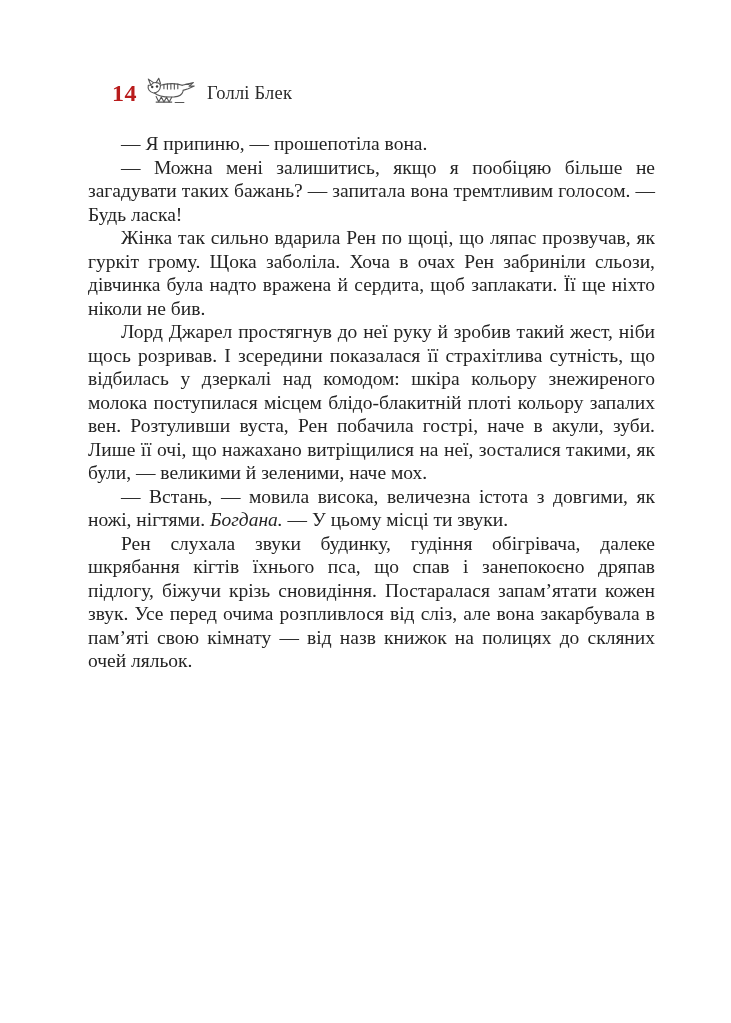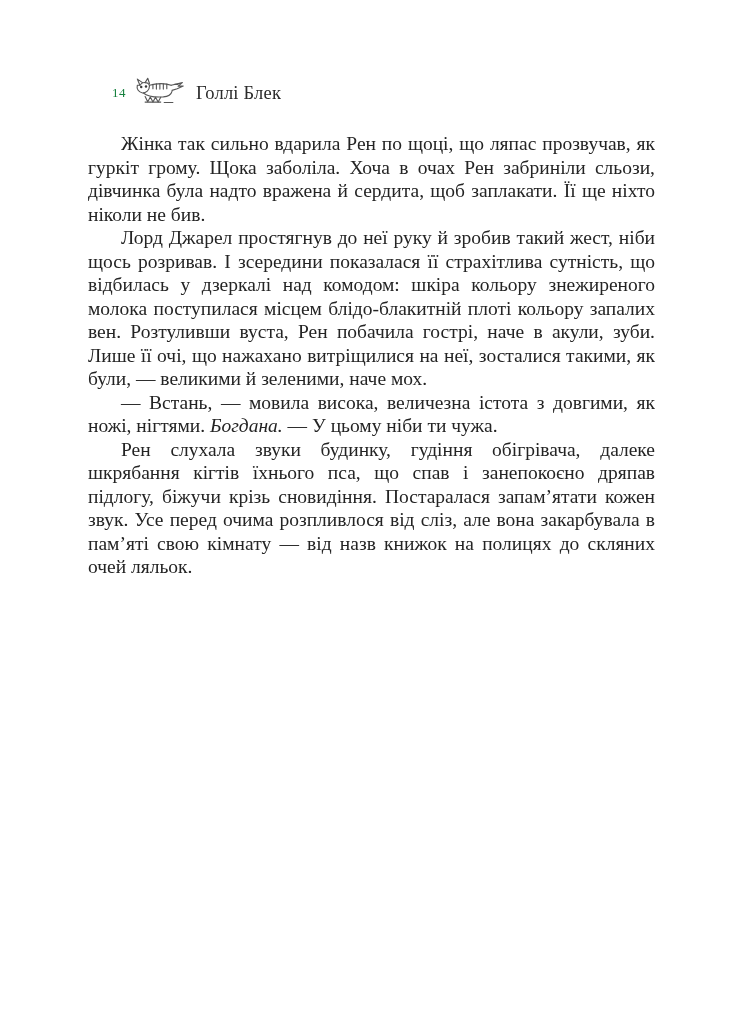--- a/index.html
+++ b/index.html
@@ -22,23 +22,23 @@
   }
   .page-header {
     position: absolute;
     left: 112px;
     top: 78px;
     display: flex;
     align-items: center;
     height: 30px;
   }
   .page-num {
-    font-size: 13px;
-    font-weight: 400;
-    color: #15803d;
+    font-size: 24px;
+    font-weight: 700;
+    color: #b91c1c;
     letter-spacing: 0.5px;
   }
   .cat-icon {
     display: inline-block;
     width: 52px;
     height: 32px;
     margin-left: 7px;
     margin-right: 11px;
   }
   .cat-icon svg { display: block; }
@@ -102,19 +102,21 @@
         <path d="M14 28.5 L32 28.5"></path>
 
         <path d="M36 29 L46 29"></path>
       </svg>
     </span>
 
     <span class="author">Голлі Блек</span>
   </header>
 
   <main class="text-block">
+      <p><span>— Я припиню, — прошепотіла вона.</span></p>
+      <p><span>— Можна мені залишитись, якщо я пообіцяю більше не загадувати таких бажань? — запитала вона тремтливим голосом. — Будь ласка!</span></p>
       <p><span>Жінка так сильно вдарила Рен по щоці, що ляпас прозвучав, як гуркіт грому. Щока заболіла. Хоча в очах Рен забриніли сльози, дівчинка була надто вражена й сердита, щоб заплакати. Її ще ніхто ніколи не бив.</span></p>
       <p><span>Лорд Джарел простягнув до неї руку й зробив такий жест, ніби щось розривав. І зсередини показалася її страхітлива сутність, що відбилась у дзеркалі над комодом: шкіра кольору знежиреного молока поступилася місцем блідо-блакитній плоті кольору запалих вен. Розтуливши вуста, Рен побачила гострі, наче в акули, зуби. Лише її очі, що нажахано витріщилися на неї, зосталися такими, як були, — великими й зеленими, наче мох.</span></p>
-      <p><span>— Встань, — мовила висока, величезна істота з довгими, як ножі, нігтями. </span><em>Богдана.</em><span> — У цьому ніби ти чужа.</span></p>
+      <p><span>— Встань, — мовила висока, величезна істота з довгими, як ножі, нігтями. </span><em>Богдана.</em><span> — У цьому місці ти звуки.</span></p>
       <p><span>Рен слухала звуки будинку, гудіння обігрівача, далеке шкрябання кігтів їхнього пса, що спав і занепокоєно дряпав підлогу, біжучи крізь сновидіння. Постаралася запам’ятати кожен звук. Усе перед очима розпливлося від сліз, але вона закарбувала в пам’яті свою кімнату — від назв книжок на полицях до скляних очей ляльок.</span></p>
     </main>
 
 </div>
 
 </body></html>

